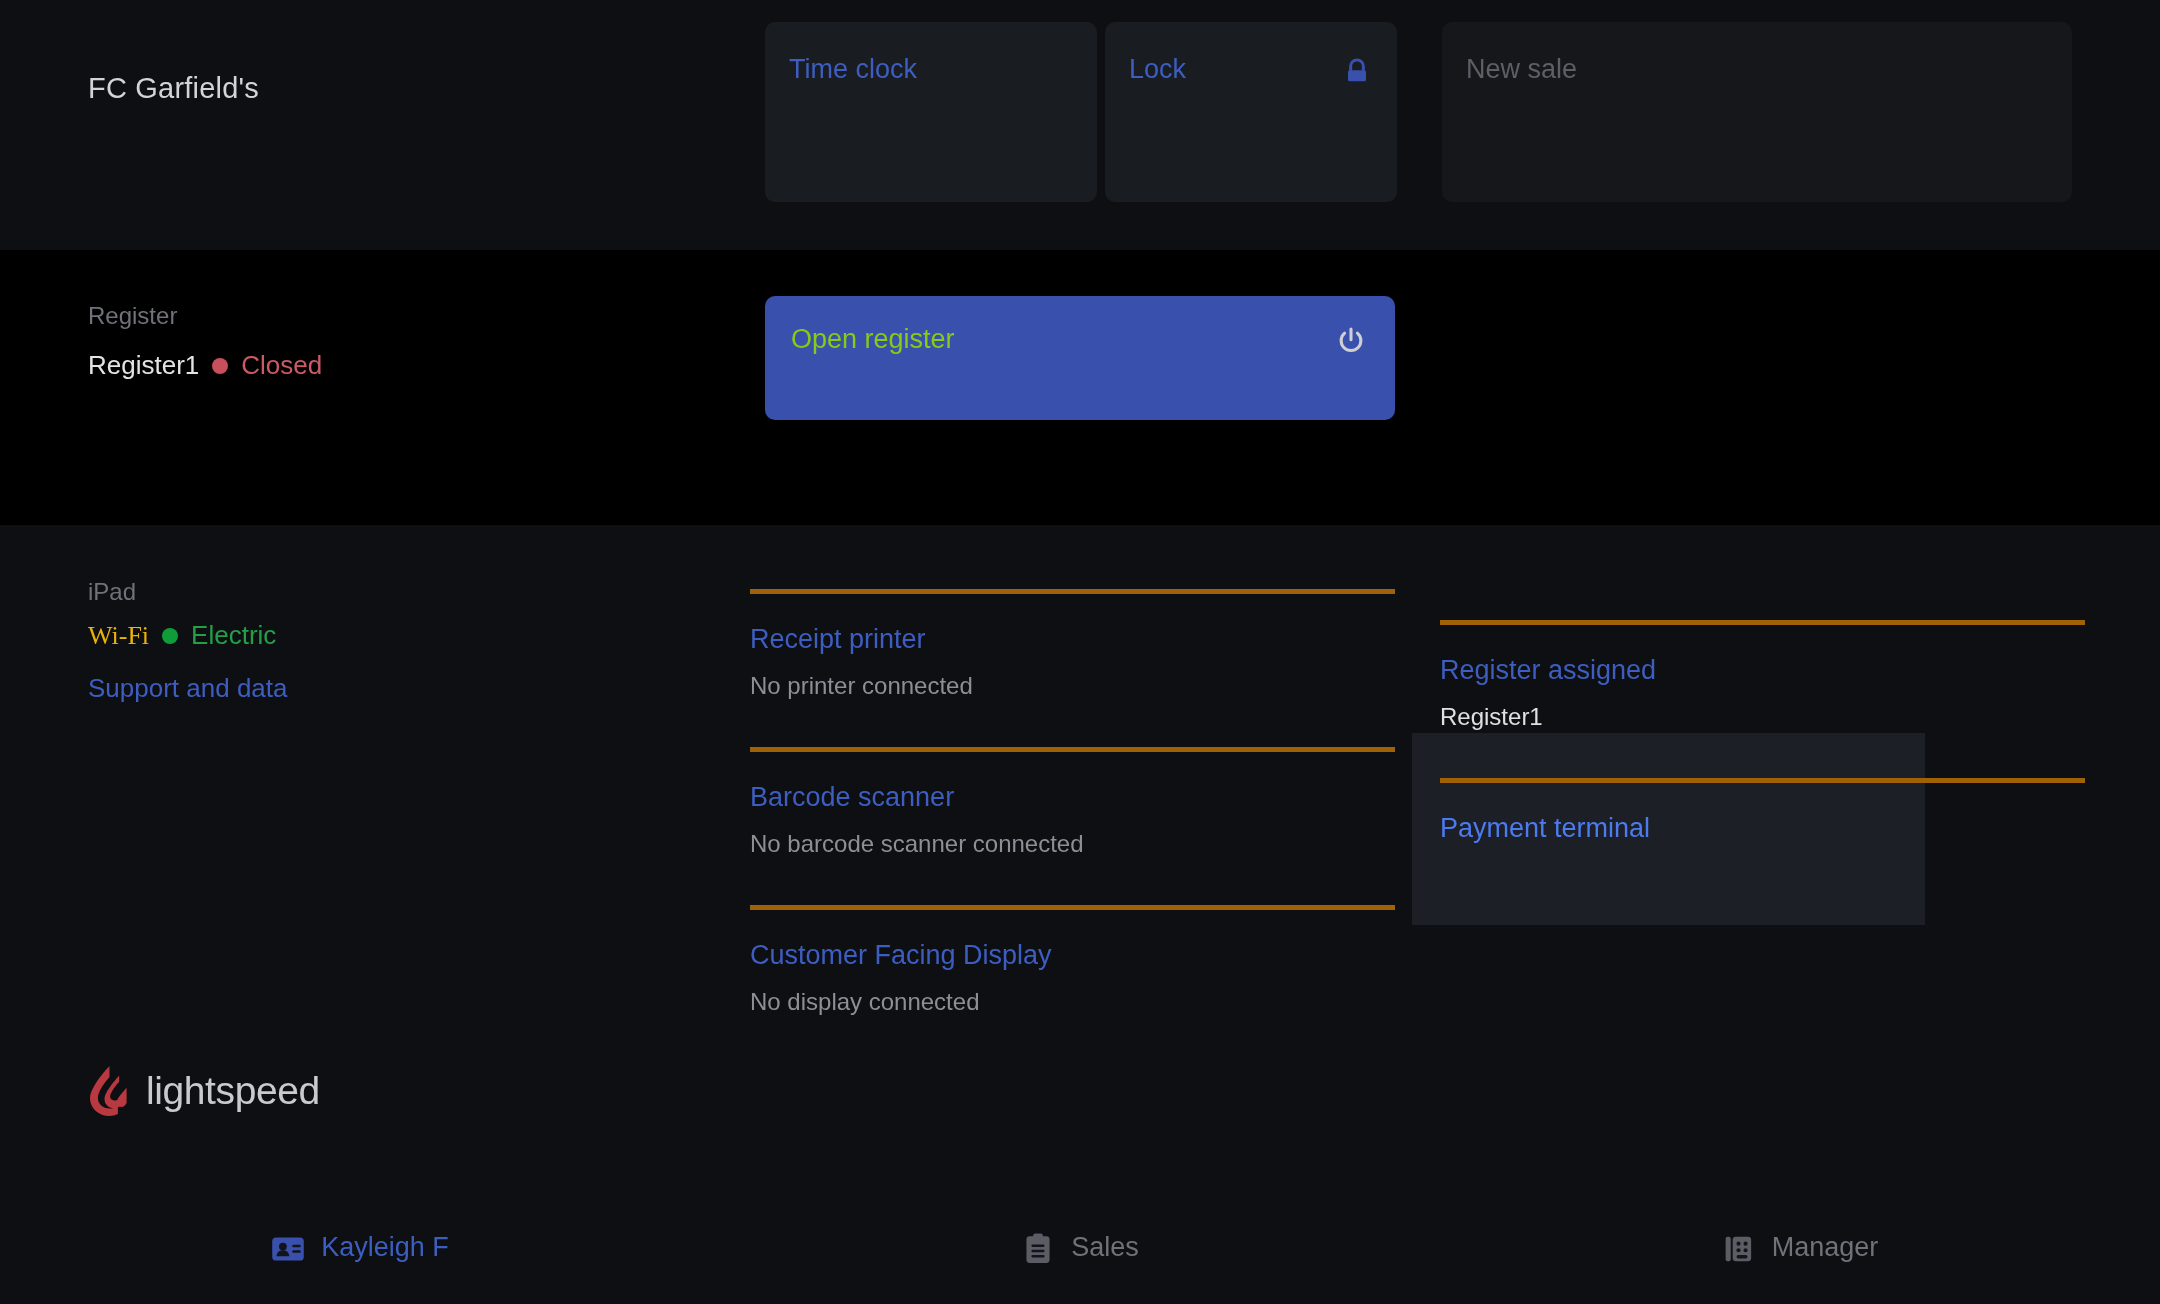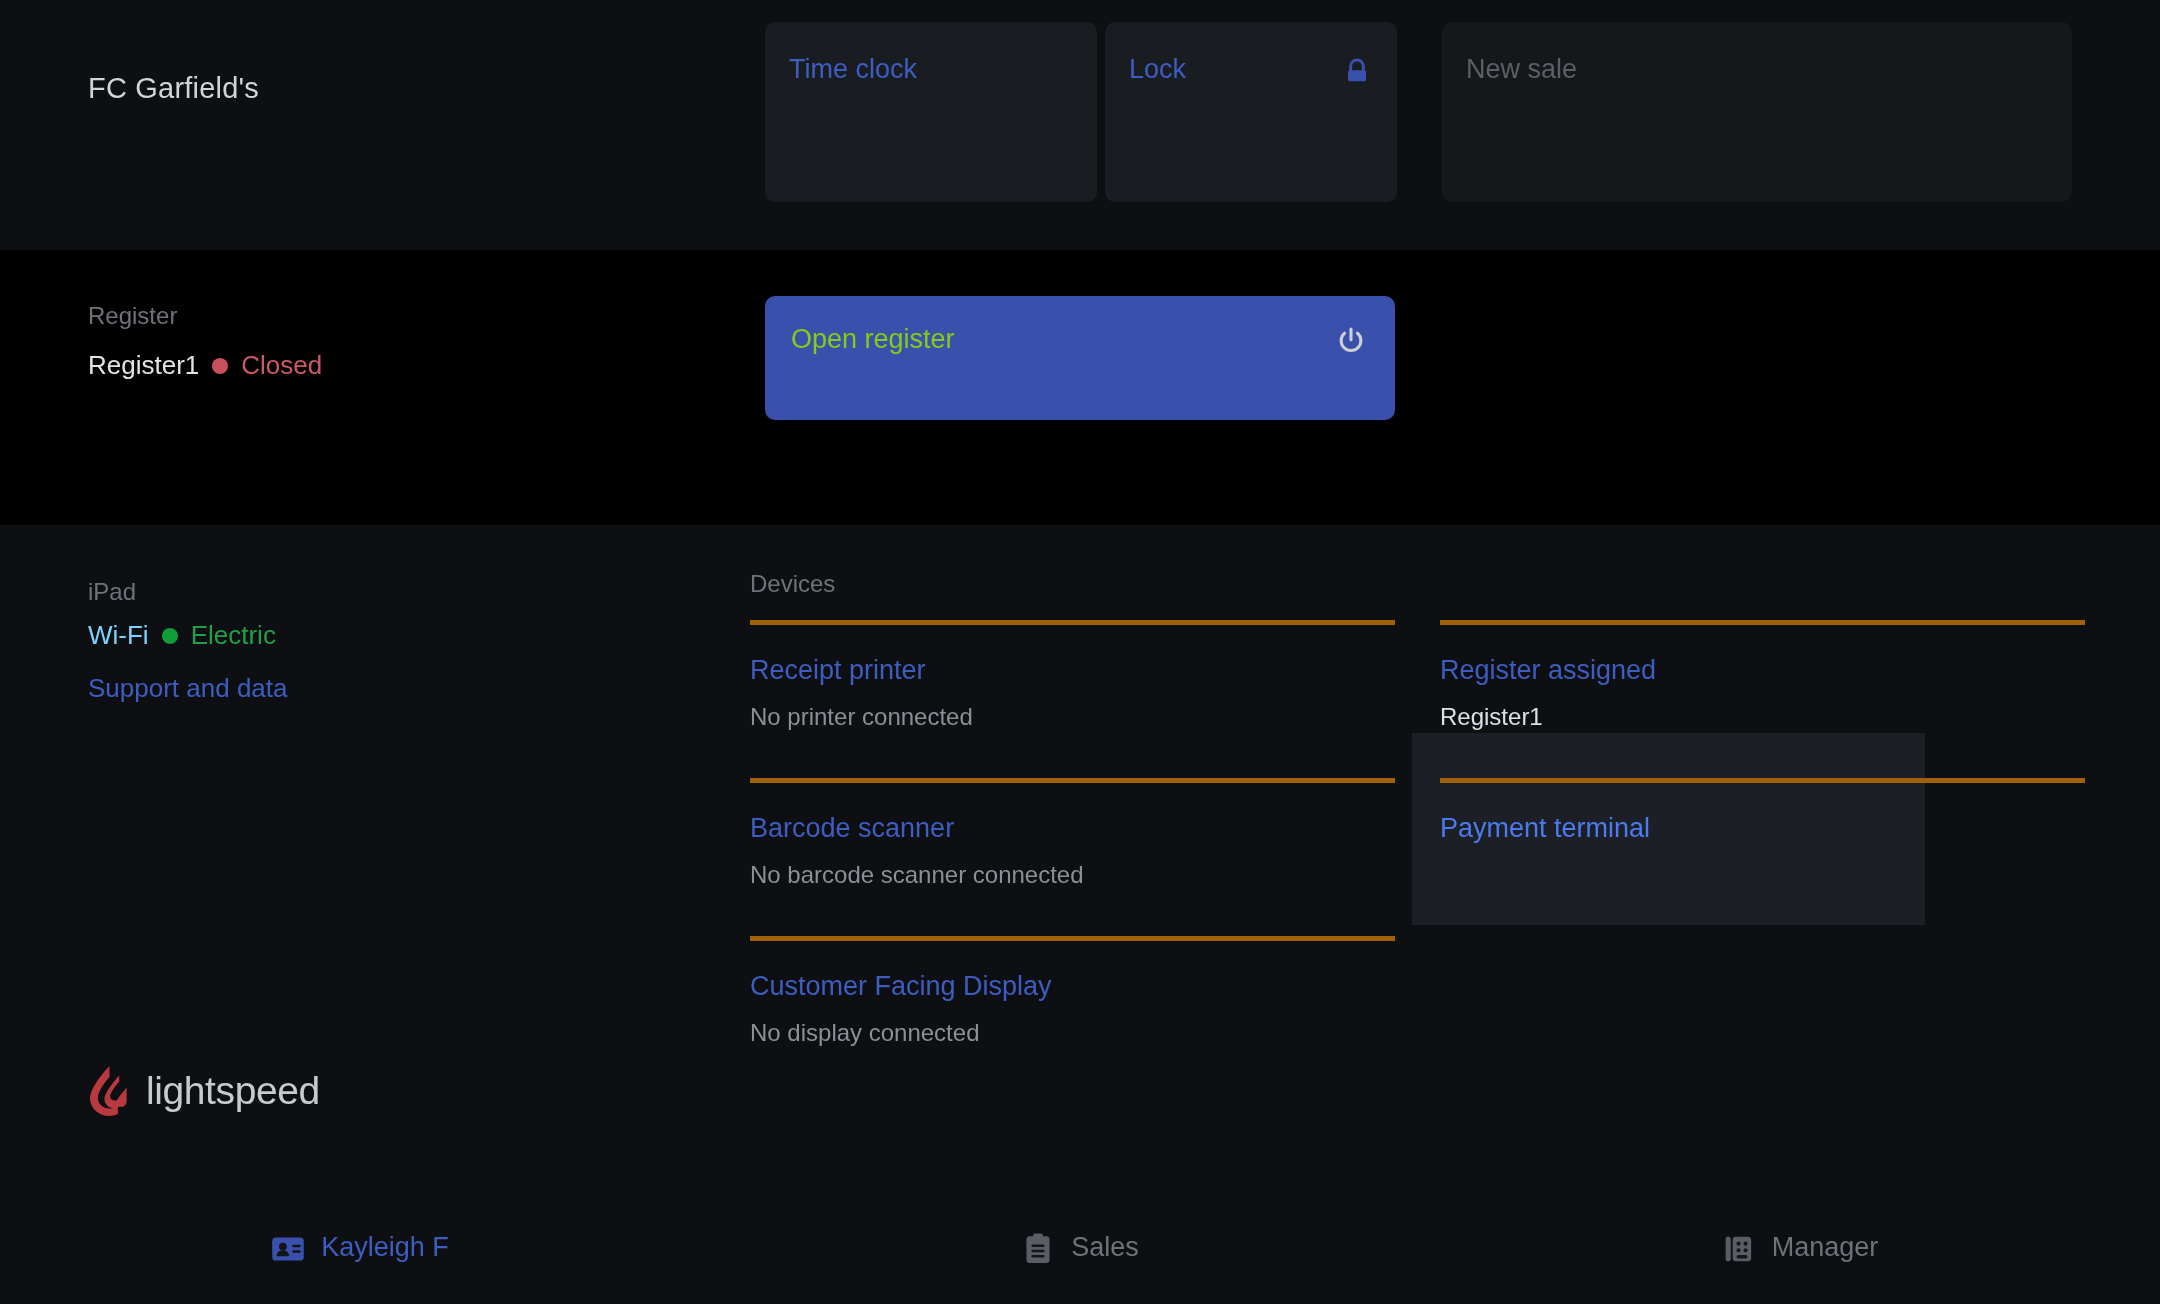--- a/index.html
+++ b/index.html
@@ -127,21 +127,21 @@
     color: #6f7278;
   }
   .wifi-row {
     position: absolute;
     left: 88px; top: 620px;
     display: flex;
     align-items: center;
     gap: 13px;
     font-size: 26px;
   }
-  .wifi-label { color: #7dd3fc; }
+  .wifi-label { color: #eab308; font-family: Liberation Serif, serif; }
   .wifi-network { color: #23a047; }
 
   .support-link {
     position: absolute;
     left: 88px; top: 673px;
     font-size: 26px;
     color: #3d5ec0;
     cursor: pointer;
   }
 
@@ -280,21 +280,20 @@
 
   <div class="ipad-label">iPad</div>
   <div class="wifi-row">
     <span class="wifi-label">Wi-Fi</span>
     <span class="dot dot-green"></span>
     <span class="wifi-network">Electric</span>
   </div>
   <div class="support-link">Support and data</div>
 
   <div class="col col-devices">
-    <div class="col-heading">Devices</div>
 
     <div class="device-entry">
       <div class="device-title">Receipt printer</div>
       <div class="device-status">No printer connected</div>
     </div>
 
     <div class="device-entry">
       <div class="device-title">Barcode scanner</div>
       <div class="device-status">No barcode scanner connected</div>
     </div>

